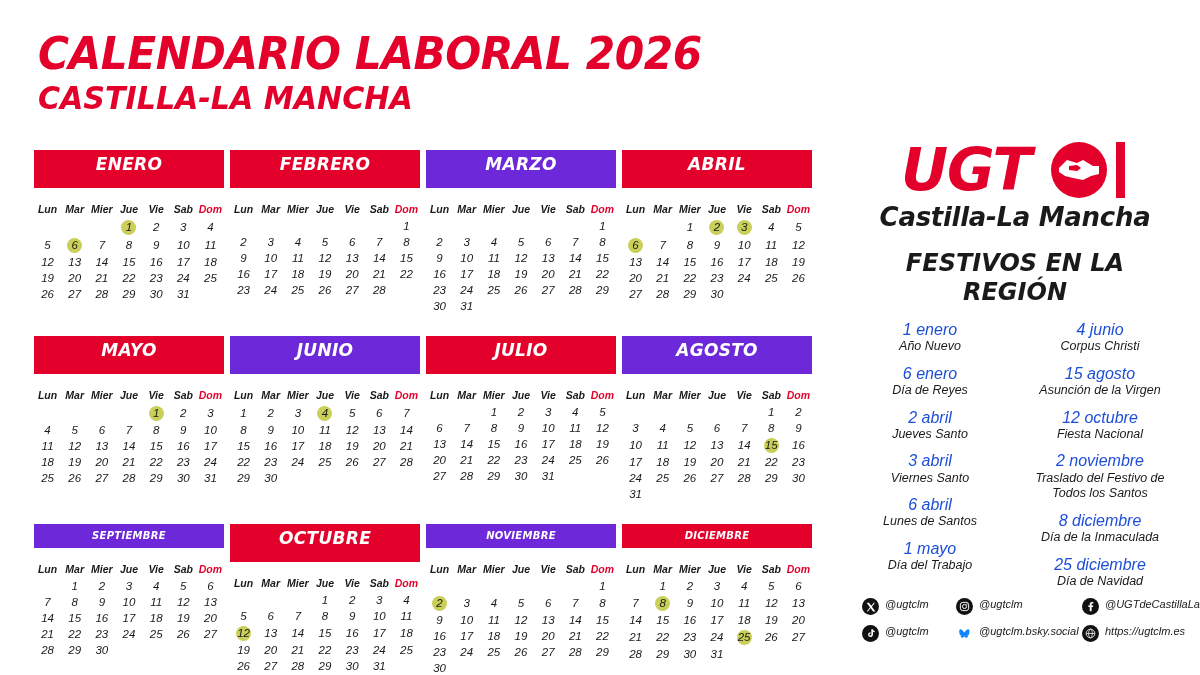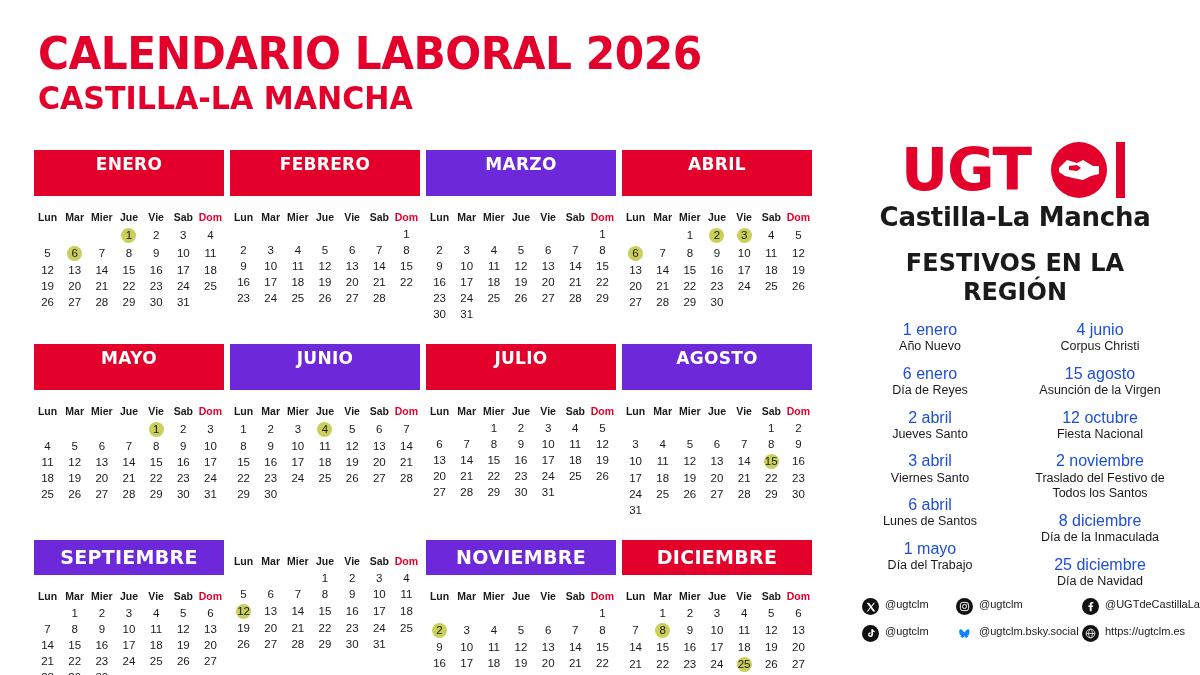--- a/index.html
+++ b/index.html
@@ -4,21 +4,21 @@
 <style>
   * { box-sizing: border-box; }
   html, body { margin:0; padding:0; }
   body {
     width:1200px; height:675px;
     background:#ffffff;
     font-family:"Liberation Sans", sans-serif;
     color:#1a1a1a;
     overflow:hidden;
   }
-  .page { position:relative; width:1200px; height:675px; }
+  .page { position:relative; width:1200px; height:675px;font-style:italic; }
 
   
   .title-block { position:absolute; left:38px; top:30px; }
   .title-main {
     font-family:"DejaVu Sans", sans-serif;
     font-weight:bold;
     font-size:45px;
     letter-spacing:-0.5px;
     color:#e3002b;
     line-height:1.05;
@@ -47,26 +47,26 @@
     grid-row-rows:auto;
     grid-row-gap:22px;
   }
   .month { width:190px; }
   .month-name {
     text-align:center;
     font-family:"DejaVu Sans", sans-serif;
     font-weight:bold;
     font-size:17px;
     color:#ffffff;
-    padding:4px 0 22px;
+    padding:4px 0 14px;
     letter-spacing:0.3px;
   }
   .month.red .month-name { background:#e3002b; }
   .month.gray .month-name { background:#6d28d9; }
-  .month-name.small { font-size:19px; padding:6px 0 7px; }
+  .month-name.small { font-size:10px; padding:6px 0 7px; }
 
   table.days {
     width:100%;
     border-collapse:collapse;
     margin-top:14px;
     font-size:11.5px;
     font-family:"Liberation Sans", sans-serif;
   }
   table.days th {
     font-weight:bold;
@@ -764,20 +764,21 @@
               <td>30</td>
               <td class="empty"></td>
               <td class="empty"></td>
               <td class="empty"></td>
               <td class="empty"></td>
             </tr>
           </tbody>
         </table>
       </div>
       <div class="month red">
+        <div class="month-name">OCTUBRE</div>
         <table class="days">
           <thead>
             <tr>
               <th>Lun</th>
               <th>Mar</th>
               <th>Mier</th>
               <th>Jue</th>
               <th>Vie</th>
               <th>Sab</th>
               <th class="sun">Dom</th>

